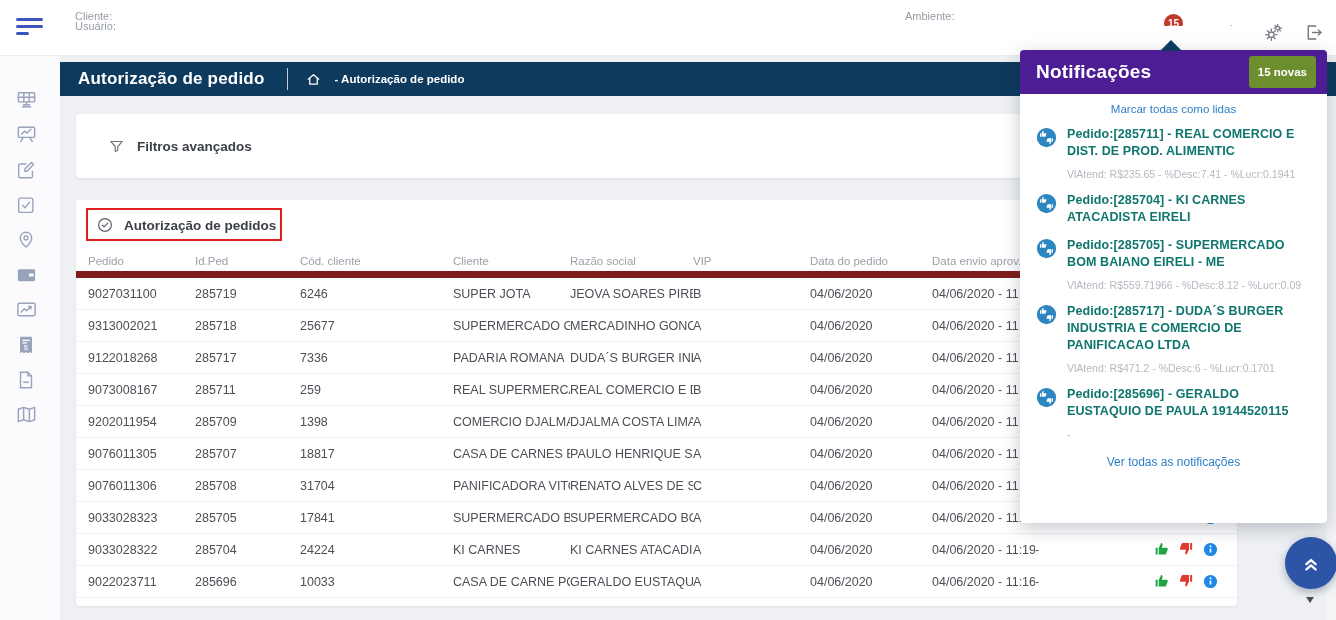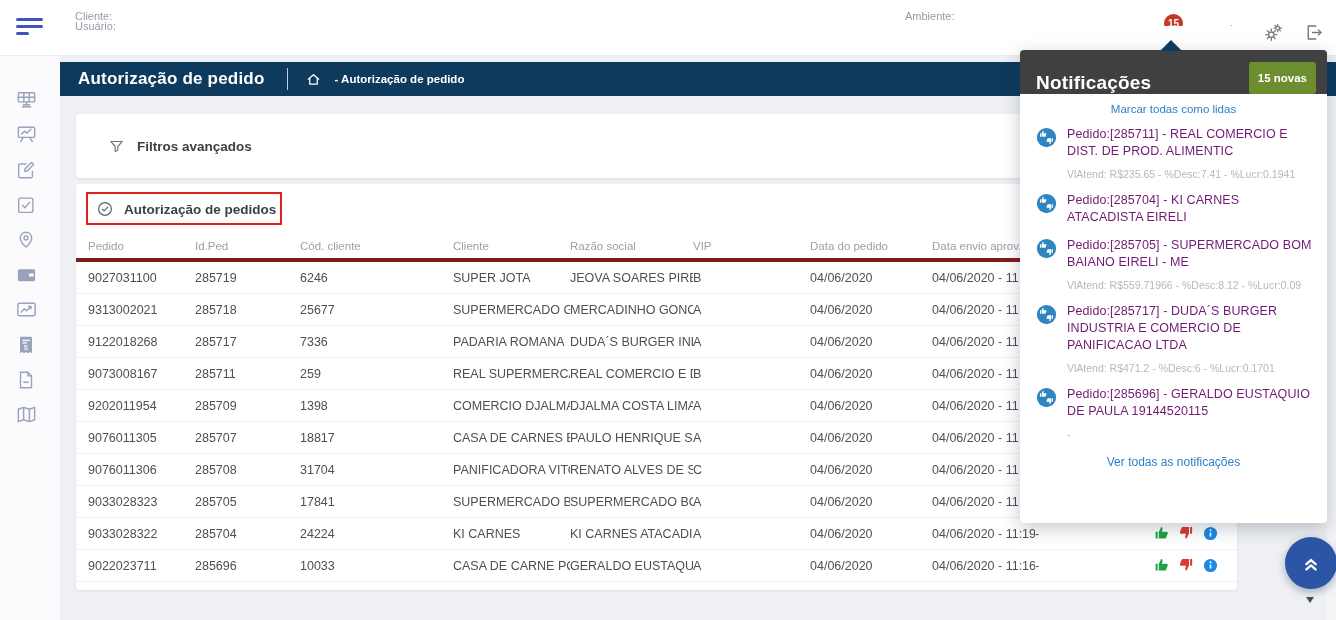--- a/index.html
+++ b/index.html
@@ -39,43 +39,43 @@
   .tb-sep{width:1px;height:22px;background:rgba(255,255,255,.75);margin:0 18px 0 22px}
   .tb-home{color:#fff;margin-right:14px;display:flex;align-items:center;cursor:pointer}
   .tb-crumb{font-size:11.5px;font-weight:bold}
 
   
   .filters-card{position:absolute;left:76px;top:114px;width:1250px;height:64px;background:#fff;border-radius:4px;box-shadow:0 1px 2px rgba(40,50,70,.08);display:flex;align-items:center;padding-left:32px;z-index:1;cursor:pointer}
   .filters-card .f-ico{color:#6e747d;display:flex;margin-right:12px}
   .filters-title{font-size:13.5px;font-weight:bold;color:#3c4147}
 
   
-  .orders-card{position:absolute;left:76px;top:184px;width:1161px;height:406px;background:#fff;border-radius:4px;box-shadow:0 1px 2px rgba(40,50,70,.08);overflow:hidden;z-index:1}
+  .orders-card{position:absolute;left:76px;top:200px;width:1161px;height:406px;background:#fff;border-radius:4px;box-shadow:0 1px 2px rgba(40,50,70,.08);overflow:hidden;z-index:1}
   .orders-head{height:50px;display:flex;align-items:center;padding-left:20px}
   .orders-head .o-ico{color:#5b616a;display:flex;margin-right:10px}
   .orders-title{font-size:13.5px;font-weight:bold;color:#3c4147}
   .annotation-rect{position:absolute;left:10px;top:8px;width:196px;height:33px;border:2px solid #e01f1f;pointer-events:none}
   .tgrid{display:grid;grid-template-columns:107px 105px 153px 117px 123px 117px 122px 103px 120px 160px 40px;padding-left:12px;align-items:center}
-  .thead{height:28px;border-bottom:4px solid #7f1d1d;color:#9ba1a9;font-size:11.5px}
+  .thead{height:28px;border-bottom:7px solid #7f1d1d;color:#9ba1a9;font-size:11.5px}
   .thead div{white-space:nowrap;overflow:hidden}
   .trow{height:32px;border-bottom:1px solid #eef0f3;font-size:12.5px;color:#4b5056}
   .trow > div{white-space:nowrap;overflow:hidden}
   .c-actions{display:flex;align-items:center;gap:9px}
   .act{display:flex;cursor:pointer}
 
   
   .caret{position:absolute;left:1160px;top:40px;width:0;height:0;border-left:11px solid transparent;border-right:11px solid transparent;border-bottom:11px solid #0e3a5e;z-index:11}
   .notif-panel{position:absolute;left:1020px;top:50px;width:307px;height:473px;background:#fff;border-radius:4px;box-shadow:0 5px 18px rgba(20,30,50,.25);z-index:10;overflow:hidden}
-  .notif-head{height:44px;background:#404040;display:flex;align-items:flex-end;justify-content:space-between;padding:0 11px 0 16px}
+  .notif-head{height:44px;background:#4c1d95;display:flex;align-items:center;justify-content:space-between;padding:0 11px 0 16px}
   .notif-title{color:#fff;font-size:19px;font-weight:bold;letter-spacing:.2px}
   .notif-badge{background:#6d8e2e;color:#fff;font-size:11.5px;font-weight:bold;padding:10px 9px;border-radius:3px;white-space:nowrap}
   .mark-all{text-align:center;padding:9px 12px 3px;color:#2f80c9;font-size:11.5px;cursor:pointer}
   .notif-item{display:flex;padding:8px 12px 3px 16px;gap:10px;cursor:pointer}
   .notif-ico{flex:none;margin-top:1px;width:21px;height:21px}
-  .notif-texts .t{font-size:12.5px;font-weight:normal;color:#701a75;line-height:17px;letter-spacing:.1px}
+  .notif-texts .t{font-size:12.5px;font-weight:bold;color:#0f766e;line-height:17px;letter-spacing:.1px}
   .notif-texts .d{font-size:10.5px;color:#b4b9c0;margin-top:8px;line-height:13px}
   .view-all{text-align:center;color:#2f80c9;font-size:12px;padding:11px 0;cursor:pointer}
 
   
   .vtrack{position:absolute;left:1326px;top:96px;width:10px;height:524px;background:#f3f4f6;z-index:3}
   .scroll-arrow{position:absolute;left:1306px;top:597px;width:0;height:0;border-left:4.5px solid transparent;border-right:4.5px solid transparent;border-top:6px solid #4a4d52;z-index:13;cursor:pointer}
   .fab{position:absolute;left:1285px;top:537px;width:52px;height:52px;border-radius:50%;background:#2d55a5;display:flex;align-items:center;justify-content:center;z-index:12;box-shadow:0 3px 8px rgba(20,40,90,.35);cursor:pointer}
 </style>
 </head>
 <body>

